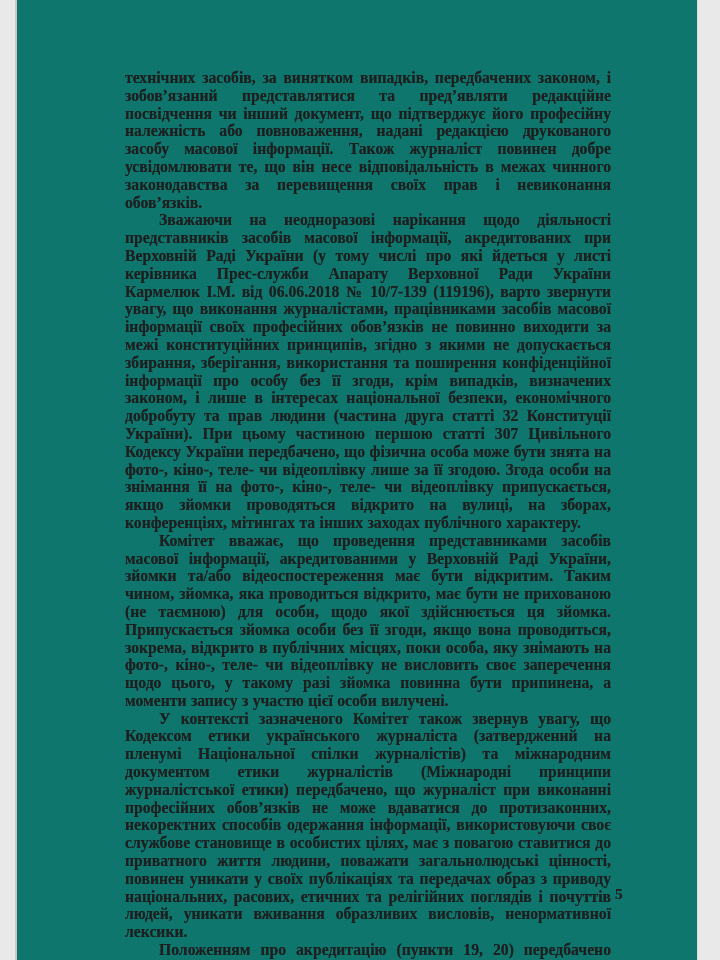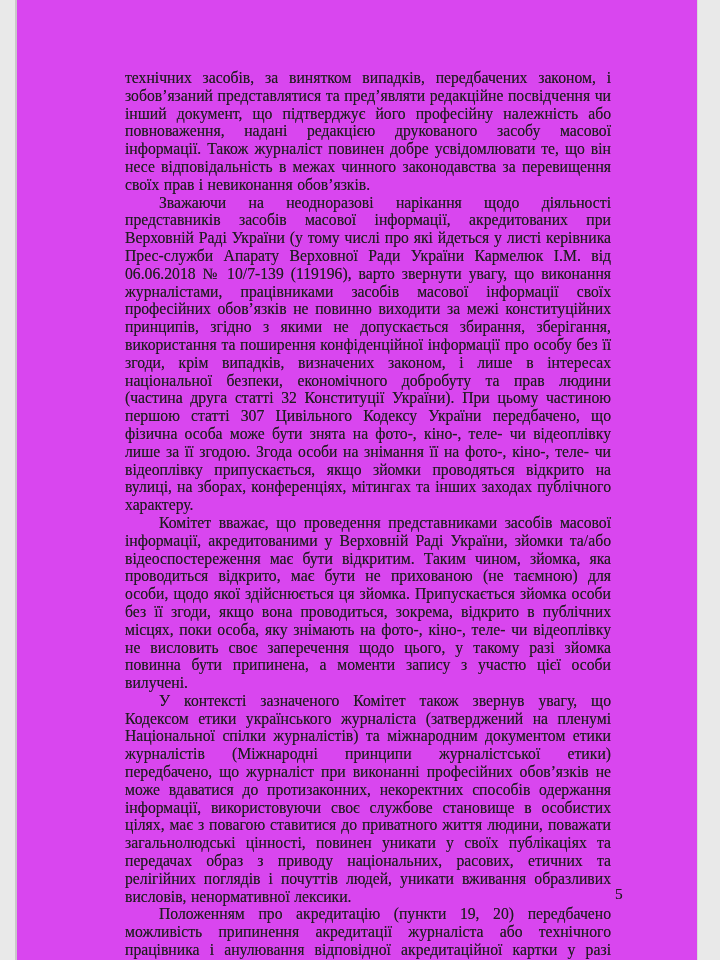--- a/index.html
+++ b/index.html
@@ -10,21 +10,22 @@
     width: 720px;
     height: 960px;
     position: relative;
     background: #fdfdfd;
     overflow: hidden;
     font-family: "Liberation Serif", "DejaVu Serif", serif;
   }
   .scan-page {
     position: absolute;
     inset: 0;
-    background: #d946ef;
+    background: #0f766e;
+    font-weight: bold;
   }
   .margin-strip-left {
     position: absolute;
     left: 0;
     top: 0;
     width: 15px;
     height: 960px;
     background: #e9e9e9;
     border-right: 2px solid #c9c9c9;
   }

